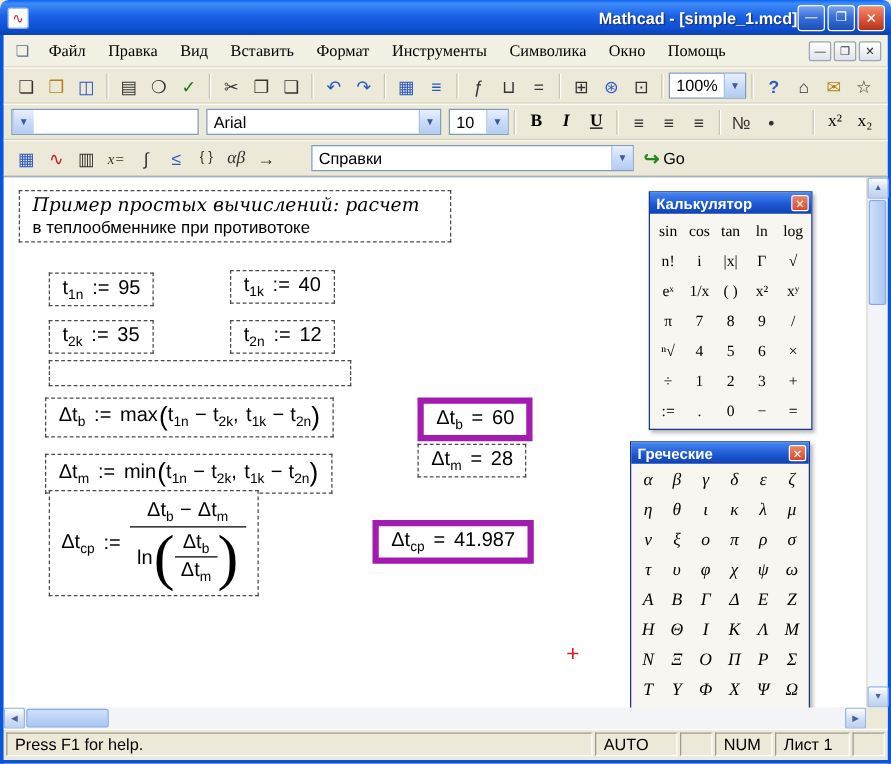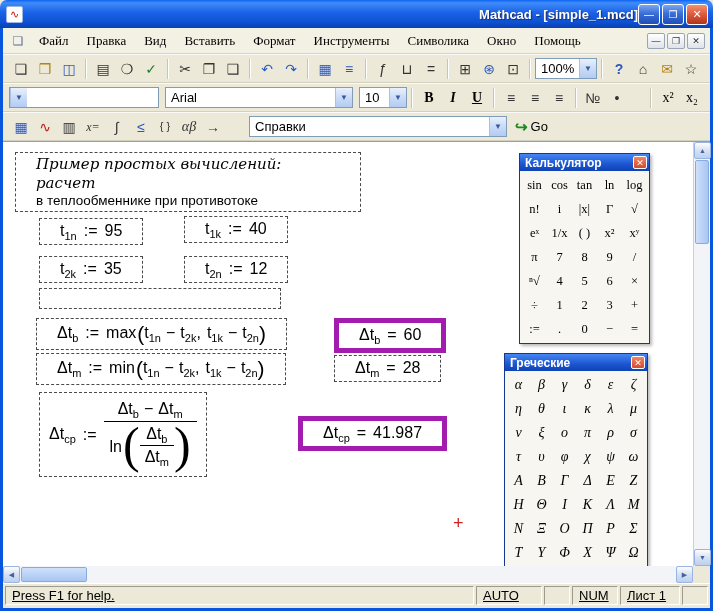--- a/index.html
+++ b/index.html
@@ -47,21 +47,21 @@
   .vscroll{width:17px;display:flex;flex-direction:column;background:#f3f4f8;border-left:1px solid #d4d0c0;}
   .hrow{height:17px;display:flex;background:#f3f4f8;}
   .hscroll{flex:1;display:flex;}
   .corner{width:17px;background:#ece9d8;}
   .sbtn{width:17px;height:17px;border:1px solid #98b4e4;border-radius:2px;color:#44639c;font-size:7px;
     background:linear-gradient(180deg,#fdfdfd,#d7e1f3 50%,#bcd0ee);display:flex;align-items:center;justify-content:center;}
   .vthumb{height:84px;margin:1px;background:linear-gradient(90deg,#cfe0fa,#a8c6f2);border:1px solid #88aade;border-radius:2px;}
   .hthumb{width:66px;margin:1px;background:linear-gradient(180deg,#cfe0fa,#a8c6f2);border:1px solid #88aade;border-radius:2px;}
   .vtrack{flex:1;} .htrack{flex:1;}
   
-  .region{position:absolute;border:1px dashed #4a4a4a;padding:2px 20px;background:#fff;white-space:nowrap;
+  .region{position:absolute;border:1px dashed #4a4a4a;padding:2px 10px;background:#fff;white-space:nowrap;
     font-family:"Liberation Serif","DejaVu Serif",serif;font-size:16px;color:#000;line-height:1.25;}
   .region.solid{border:5px solid #a21caf;}
   .textreg .l1{font-family:"DejaVu Serif",serif;font-style:italic;font-size:15px;}
   .textreg .l2,.textreg .l3{font-family:"Liberation Sans",sans-serif;font-size:13.5px;}
   .msub{font-size:11px;vertical-align:-4px;line-height:1;}
   .mop{margin:0 7px;} .mop2{margin:0 5px;} .cm{margin-right:6px;}
   .fnname{margin-right:1px;}
   .p{font-size:21px;vertical-align:-3px;font-weight:300;}
   .fracreg{display:flex;align-items:center;padding:5px 9px;}
   .frac{display:inline-flex;flex-direction:column;align-items:center;}
@@ -80,21 +80,21 @@
     border-radius:2px;color:#fff;font-size:9px;display:flex;align-items:center;justify-content:center;}
   .pbody{padding:2px;}
   .grid5{display:grid;grid-template-columns:repeat(5,25px);grid-auto-rows:24px;}
   .grid6{display:grid;grid-template-columns:repeat(6,23px);grid-auto-rows:24px;}
   .pal-key{background:transparent;border:0;font-family:"Liberation Serif",serif;font-size:12.5px;color:#000;
     display:flex;align-items:center;justify-content:center;}
   .greek .pal-key{font-style:italic;font-size:14px;}
   
   .statusbar{height:25px;display:flex;align-items:stretch;gap:2px;padding:2px 2px 3px 2px;background:#ece9d8;border-top:1px solid #fff;}
   .spn{border:1px solid;border-color:#9e9b8e #fff #fff #9e9b8e;display:flex;align-items:center;
-    font-size:13px;padding:0 6px;color:#000;background:#ece9d8;white-space:nowrap;text-decoration:underline;}
+    font-size:13px;padding:0 6px;color:#000;background:#ece9d8;white-space:nowrap;}
   .sp-msg{flex:1;} .sp-auto{width:66px;} .sp-gap{width:26px;} .sp-num{width:46px;} .sp-sheet{width:60px;} .sp-end{width:26px;}
 </style>
 </head>
 <body>
 
 <div class="window">
 
   <div class="titlebar">
     <span class="appicon">∿</span>
     <span class="wtitle">Mathcad - [simple_1.mcd]</span>
@@ -317,21 +317,21 @@
         <div class="region" style="left:181px;top:114px;">
           <span class="v"><span>t</span><sub class="msub">2n</sub></span><span class="mop">:=</span><span>12</span>
         </div>
 
         <div class="emptyreg" style="left:36px;top:146px;width:242px;height:21px;"></div>
 
         <div class="region" style="left:33px;top:176px;">
           <span class="v"><span>Δt</span><sub class="msub">b</sub></span><span class="mop">:=</span><span class="fnname">max</span><span class="p">(</span><span class="v"><span>t</span><sub class="msub">1n</sub></span><span class="mop2">−</span><span class="v"><span>t</span><sub class="msub">2k</sub></span><span class="cm">,</span><span class="v"><span>t</span><sub class="msub">1k</sub></span><span class="mop2">−</span><span class="v"><span>t</span><sub class="msub">2n</sub></span><span class="p">)</span>
         </div>
 
-        <div class="region" style="left:33px;top:211px;">
+        <div class="region" style="left:33px;top:221px;">
           <span class="v"><span>Δt</span><sub class="msub">m</sub></span><span class="mop">:=</span><span class="fnname">min</span><span class="p">(</span><span class="v"><span>t</span><sub class="msub">1n</sub></span><span class="mop2">−</span><span class="v"><span>t</span><sub class="msub">2k</sub></span><span class="cm">,</span><span class="v"><span>t</span><sub class="msub">1k</sub></span><span class="mop2">−</span><span class="v"><span>t</span><sub class="msub">2n</sub></span><span class="p">)</span>
         </div>
 
         <div class="region solid" style="left:331px;top:176px;">
           <span class="v"><span>Δt</span><sub class="msub">b</sub></span><span class="mop">=</span><span>60</span>
         </div>
         <div class="region" style="left:331px;top:213px;">
           <span class="v"><span>Δt</span><sub class="msub">m</sub></span><span class="mop">=</span><span>28</span>
         </div>
 

